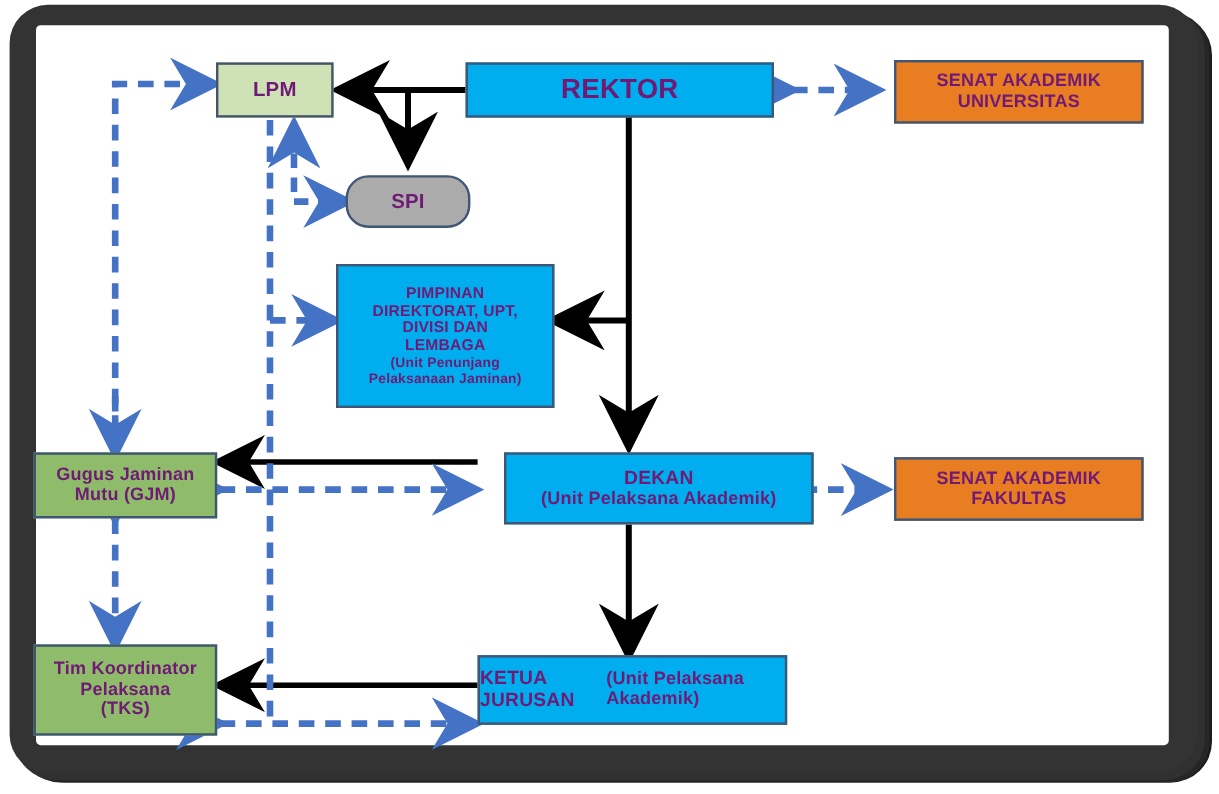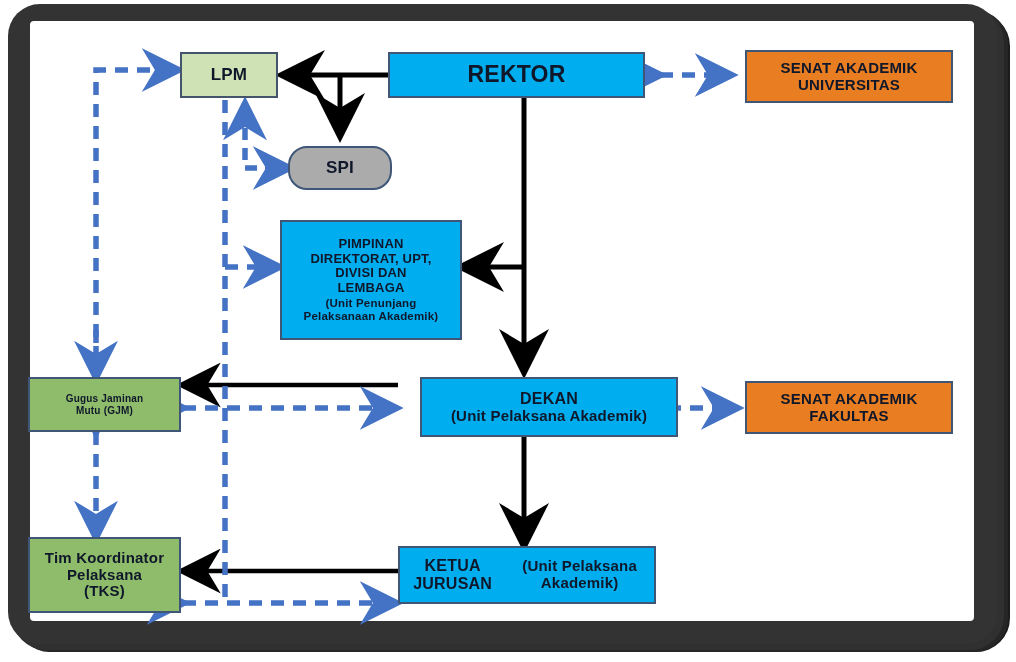--- a/index.html
+++ b/index.html
@@ -24,22 +24,21 @@
     position:absolute;left:30px;top:21px;width:944px;height:600px;
     background:#ffffff;border-radius:4px;
   }
 
   
   .box{
     position:absolute;
     box-sizing:border-box;
     border:2px solid #3f5676;
     display:flex;align-items:center;justify-content:center;
-    text-align:center;
-    color:#0f172a;
+    color:#701a75;
     line-height:1.12;
     font-weight:bold;
     letter-spacing:.2px;
     z-index:6;
   }
   .box .sub{font-weight:bold;}
   .blue{background:#00AEEF;}
   .green-light{background:#CFE2B5;border-color:#44546a;}
   .green{background:#8FBC6B;border-color:#3f5676;}
   .grey{background:#ABABAB;border-color:#3f5676;border-radius:19px;}
@@ -123,24 +122,24 @@
   <div class="box grey" style="left:288px;top:146px;width:104px;height:44px;font-size:17px;">
     <span>SPI</span>
   </div>
 
   <div class="box blue" style="left:280px;top:220px;width:182px;height:120px;font-size:13px;flex-direction:column;padding:4px 2px;">
     <span>PIMPINAN</span>
     <span>DIREKTORAT, UPT,</span>
     <span>DIVISI DAN</span>
     <span>LEMBAGA</span>
     <span class="sub" style="font-size:11.5px;margin-top:2px;">(Unit Penunjang</span>
-    <span class="sub" style="font-size:11.5px;">Pelaksanaan Akademik)</span>
+    <span class="sub" style="font-size:11.5px;">Pelaksanaan Jaminan)</span>
   </div>
 
-  <div class="box green" style="left:28px;top:377px;width:153px;height:55px;font-size:10px;flex-direction:column;">
+  <div class="box green" style="left:28px;top:377px;width:153px;height:55px;font-size:15px;flex-direction:column;">
     <span>Gugus Jaminan</span>
     <span>Mutu (GJM)</span>
   </div>
 
   <div class="box blue" style="left:420px;top:377px;width:258px;height:60px;font-size:15px;flex-direction:column;">
     <span style="font-size:16px;">DEKAN</span>
     <span>(Unit Pelaksana Akademik)</span>
   </div>
 
   <div class="box orange" style="left:745px;top:381px;width:208px;height:53px;font-size:15px;flex-direction:column;">

